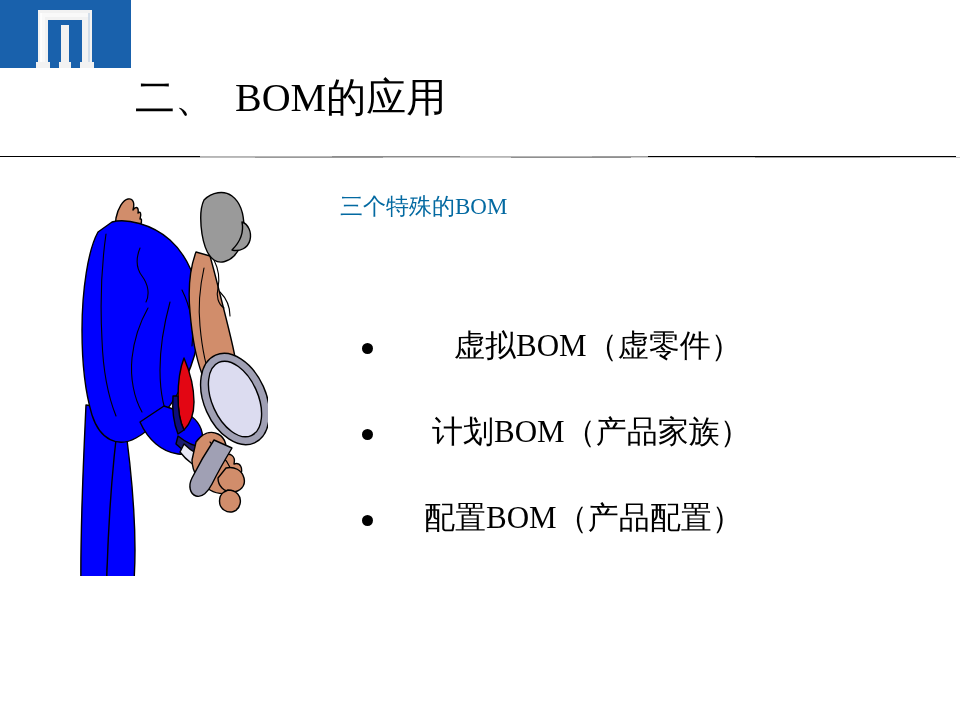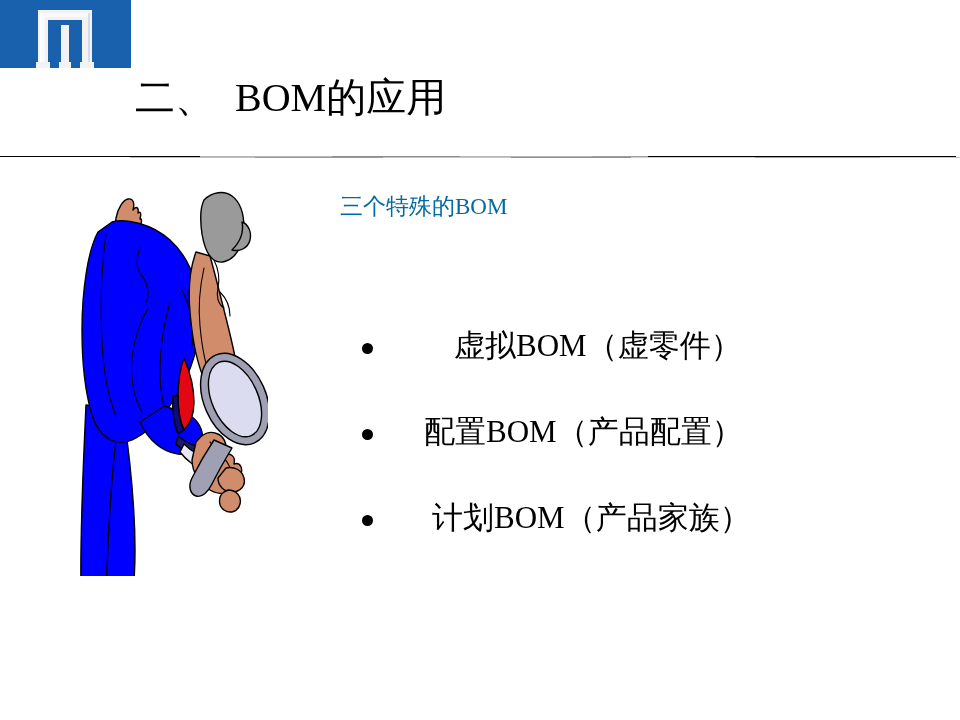--- a/index.html
+++ b/index.html
@@ -171,28 +171,28 @@
 
   <div id="subtitle-text">三个特殊的BOM</div>
 
   <div id="bullet-list">
 
     <div class="bullet-row indent-a">
       <span class="bullet-dot"></span>
       <span class="bullet-label">虚拟BOM（虚零件）</span>
     </div>
 
+    <div class="bullet-row indent-c">
+      <span class="bullet-dot"></span>
+      <span class="bullet-label">计划BOM（产品家族）</span>
+    </div>
+
     <div class="bullet-row indent-b">
       <span class="bullet-dot"></span>
       <span class="bullet-label">配置BOM（产品配置）</span>
-    </div>
-
-    <div class="bullet-row indent-c">
-      <span class="bullet-dot"></span>
-      <span class="bullet-label">计划BOM（产品家族）</span>
     </div>
 
   </div>
 
   <svg id="clipart" viewBox="0 0 190 470">
 
     <g stroke="#000000" stroke-width="1.4" stroke-linejoin="round" stroke-linecap="round">
 
       <path d="M38 28 C40 18 45 10 50 9 C55 8 57 13 55 20
                C58 16 61 17 60 23 C62 21 64 23 62 29

